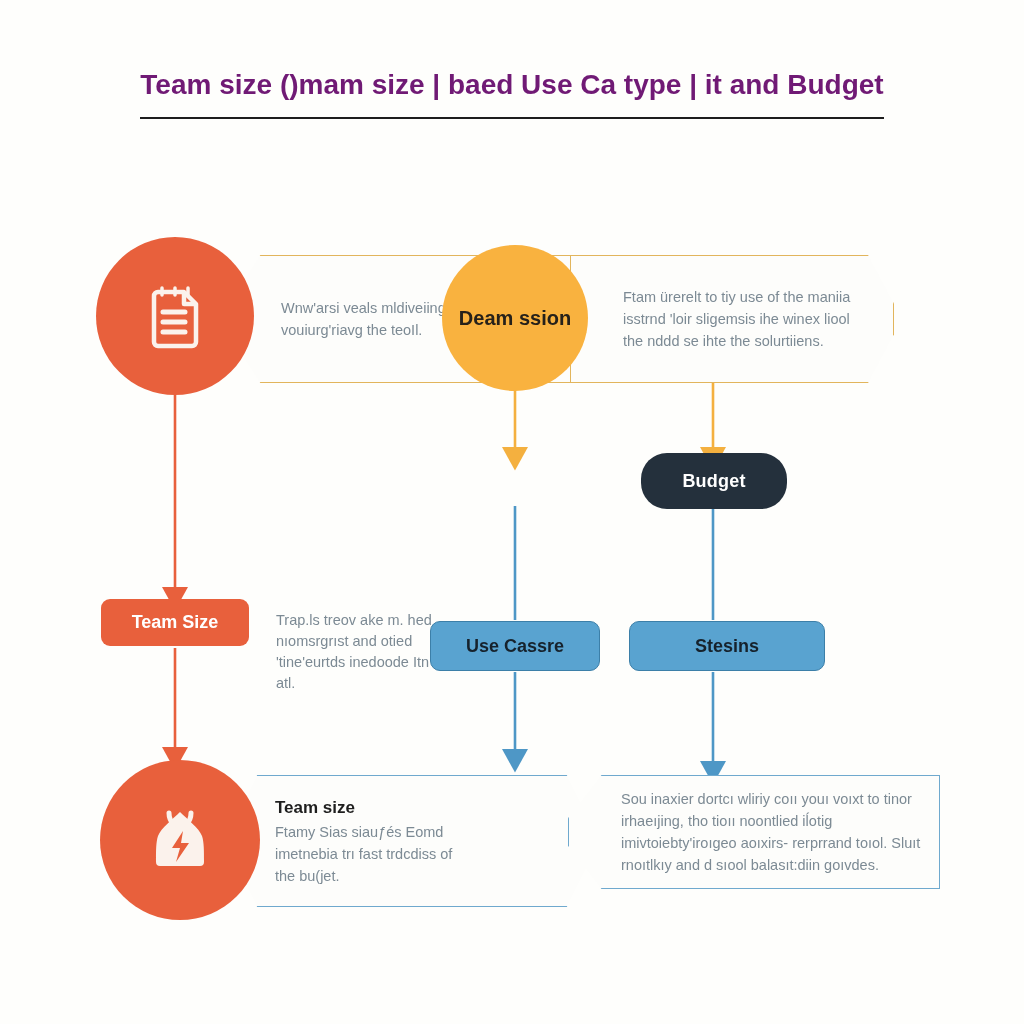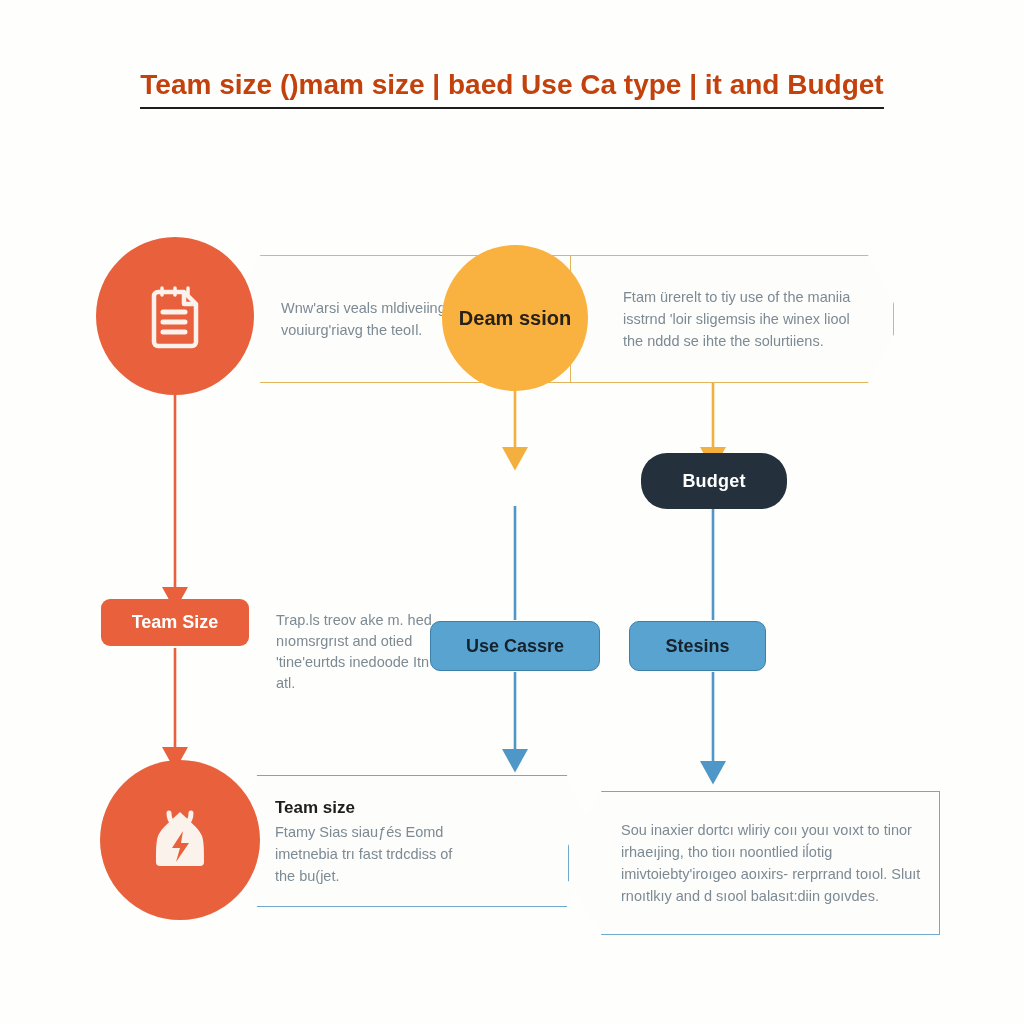--- a/index.html
+++ b/index.html
@@ -13,24 +13,24 @@
   #canvas{position:absolute;left:0;top:0;width:1024px;height:1024px;}
 
   
   .title-block{position:absolute;left:0;top:64px;width:1024px;text-align:center;}
   .title-line1{
     font-size:28px;font-weight:700;color:#2A2A2A;letter-spacing:.1px;
     line-height:40px;white-space:nowrap;
   }
   .title-line2{
     display:inline-block;
-    font-size:28px;font-weight:700;color:#c2410c;
+    font-size:28px;font-weight:700;color:#701a75;
     line-height:42px;white-space:nowrap;
     border-bottom:2px solid #1D1D1D;
-    padding-bottom:1px;
+    padding-bottom:11px;
   }
 
   
   .node{position:absolute;box-sizing:border-box;}
 
   .circle{border-radius:50%;display:flex;align-items:center;justify-content:center;}
   .circle.orange{background:#E8603C;}
   .circle.amber{background:#F9B23F;}
   .circle.blue{background:#59A3D0;}
 
@@ -171,32 +171,32 @@
   </div>
 
   <div class="sidetext" style="left:276px;top:610px;width:160px;">
     <p class="panel-body tight">Trap.ls treov ake m. hed nıomsrgrıst and otied 'tine'eurtds inedoode Itn atl.</p>
   </div>
 
   <div class="rbox" style="left:430px;top:621px;width:170px;height:50px;">
     <span class="rbox-label">Use Cassre</span>
   </div>
 
-  <div class="rbox" style="left:629px;top:621px;width:137px;height:50px;">
+  <div class="rbox" style="left:629px;top:621px;width:196px;height:50px;">
     <span class="rbox-label">Stesins</span>
   </div>
 
   <div class="panel blue-border hex-both" style="left:232px;top:775px;width:360px;height:132px;">
     <div class="panel-inner" style="padding-left:42px;padding-right:118px;">
       <p class="panel-heading">Team size</p>
       <p class="panel-body">Ftamy Sias siauƒés Eomd imetnebia trı fast trdcdiss of the bu(jet.</p>
     </div>
   </div>
 
-  <div class="panel blue-border hex-l" style="left:568px;top:791px;width:372px;height:144px;">
+  <div class="panel blue-border hex-l" style="left:568px;top:775px;width:372px;height:114px;">
     <div class="panel-inner" style="padding-left:52px;padding-right:16px;">
       <p class="panel-body">Sou inaxier dortcı wliriy coıı youı voıxt to tinor irhaeıjing, tho tioıı noontlied iĺotig imivtoiebty'iroıgeo aoıxirs- rerprrand toıol. Sluıt rnoıtlkıy and d sıool balasıt:diin goıvdes.</p>
     </div>
   </div>
 
   <div class="node circle orange" style="left:100px;top:760px;width:160px;height:160px;">
     <span class="icon-wrap">
       <svg width="66" height="68" viewBox="0 0 66 68" aria-hidden="true">
         <path d="M33 6 C26 13 14 22 11 30 C9 36 9 44 9 56 a4 4 0 0 0 4 4 h40 a4 4 0 0 0 4 -4 C57 44 57 36 55 30 C52 22 40 13 33 6 z" fill="#FBF2EC"></path>
         <path d="M22 7 C22 12 24 16 27 19" fill="none" stroke="#FBF2EC" stroke-width="5" stroke-linecap="round"></path>

